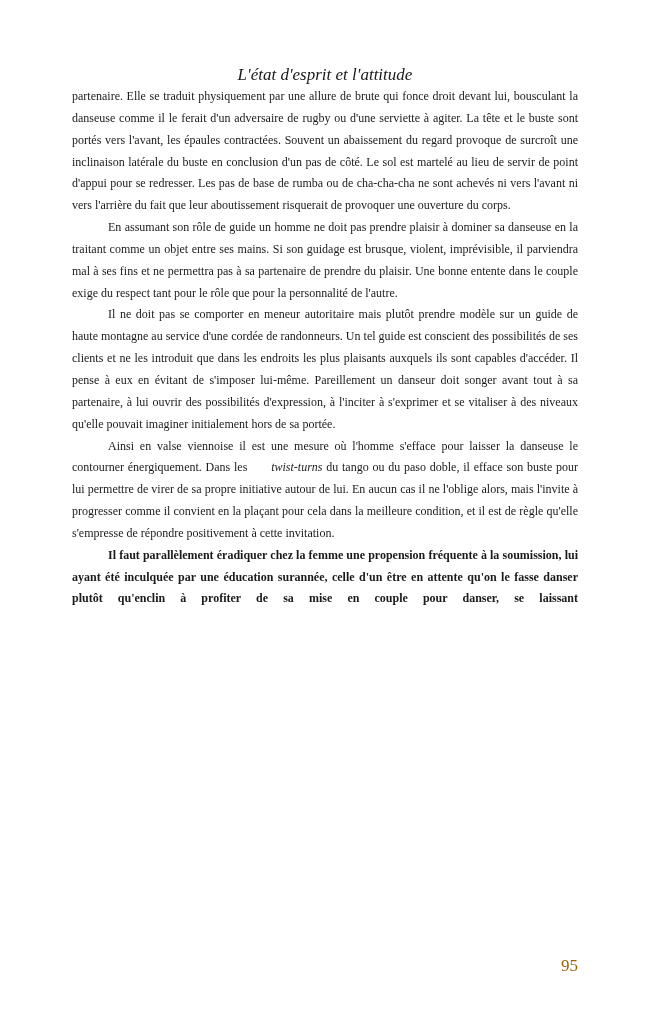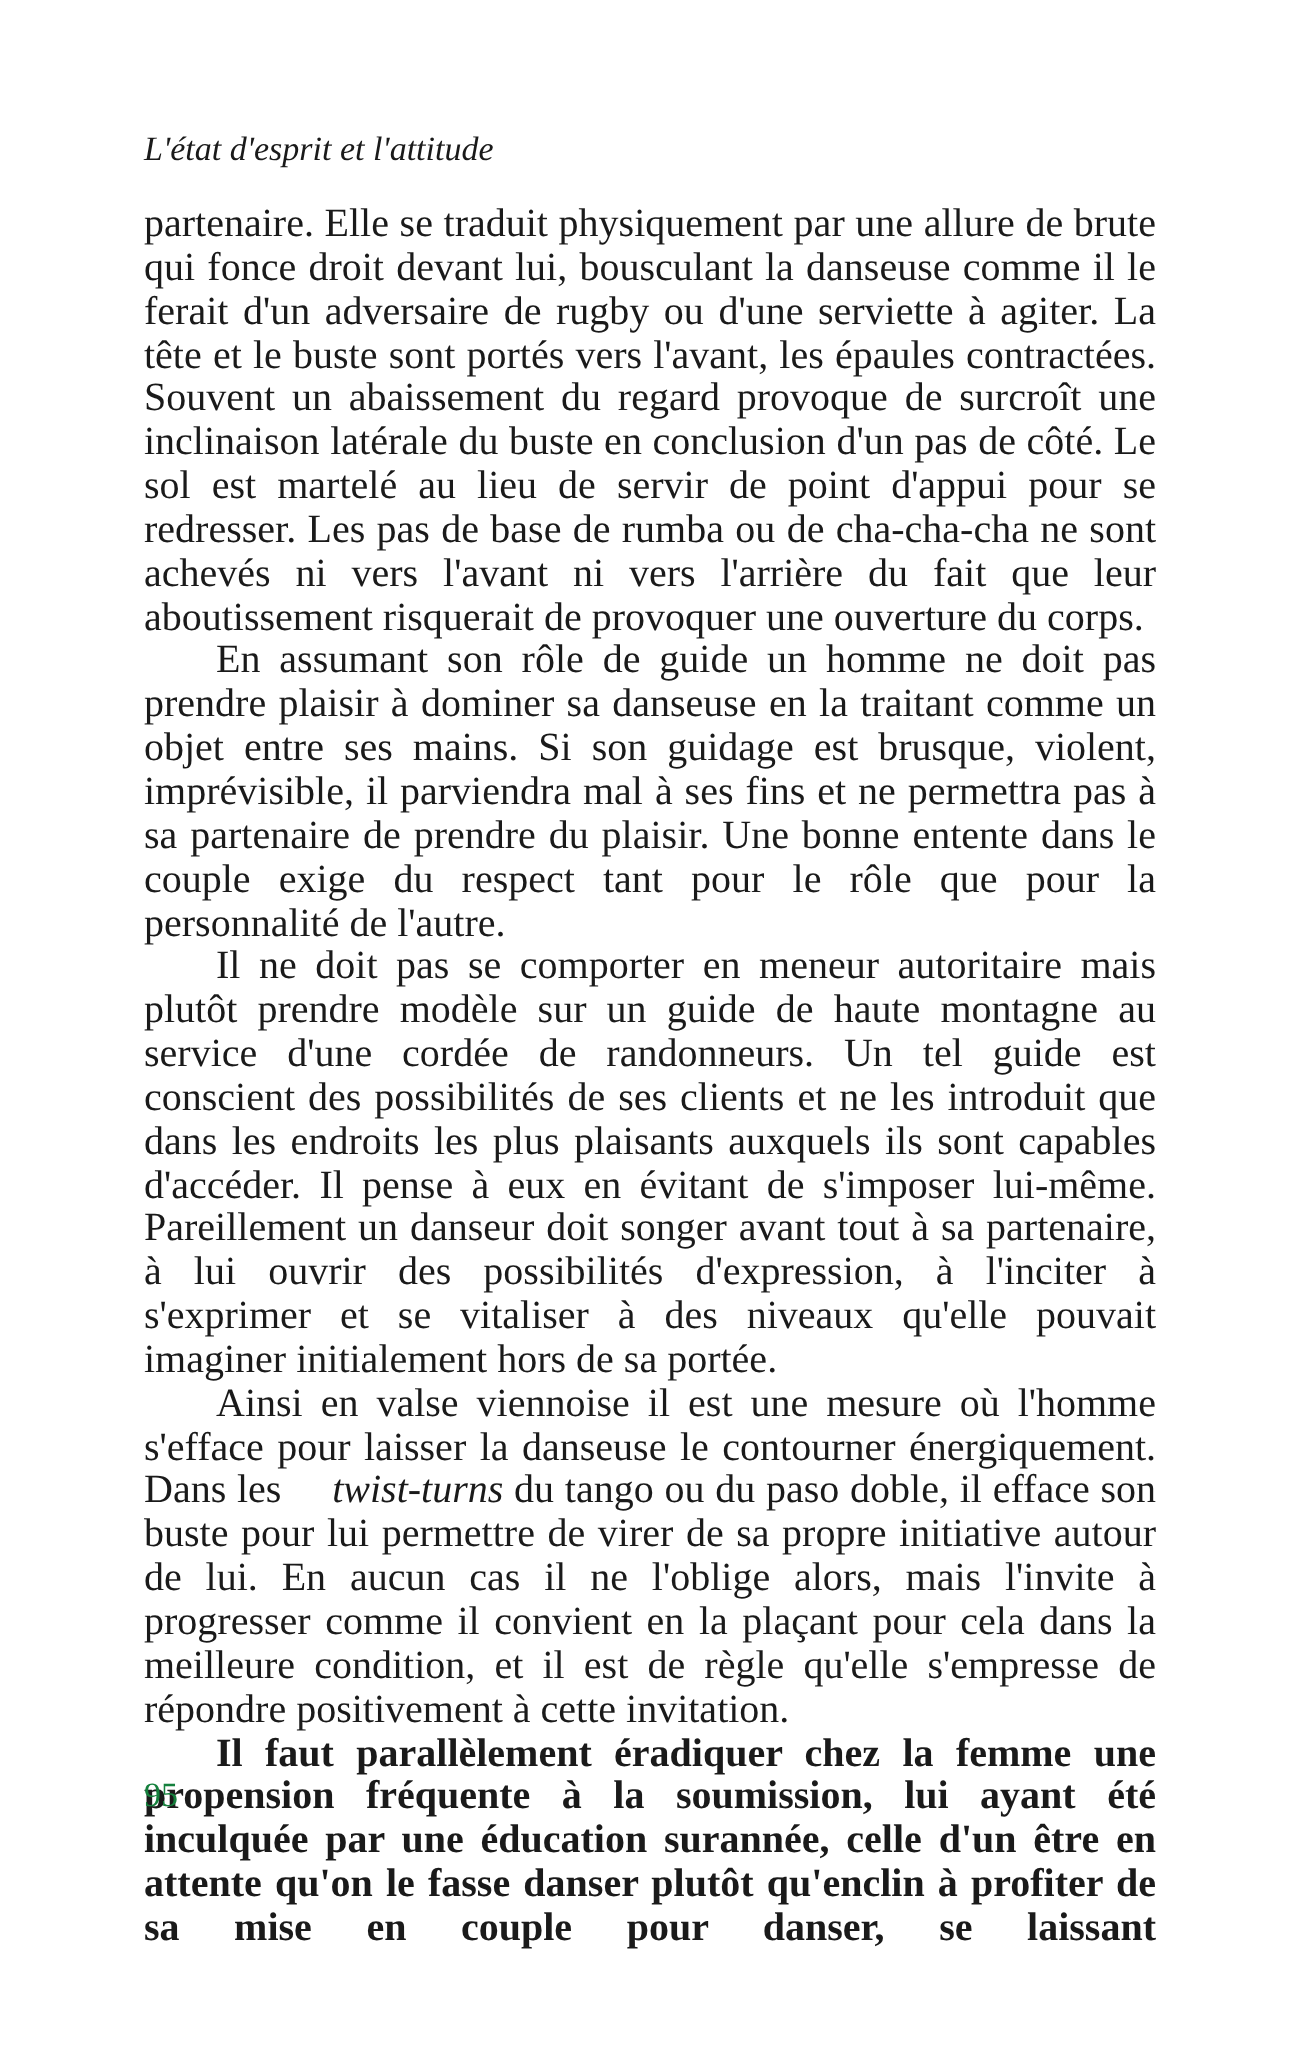--- a/index.html
+++ b/index.html
@@ -3,32 +3,32 @@
   <meta charset="utf-8">
   <style>
     html, body { margin: 0; padding: 0; background: #ffffff; }
     body { width: 650px; height: 1036px; position: relative; overflow: hidden; }
     .page {
       position: absolute; left: 72px; top: 64px; width: 506px;
       font-family: "Liberation Serif", "DejaVu Serif", serif;
       color: #1a1a1a;
     }
     .running-head {
-      text-align: left; font-style: italic; font-size: 17px;
-      line-height: 22px; margin-bottom: 16px;
+      text-align: center; font-style: italic; font-size: 17px;
+      line-height: 22px; 
     }
-    .body-text { font-size: 20px; line-height: 21.85px; }
+    .body-text { font-size: 12px; line-height: 21.85px; }
     .para { margin: 0; text-align: justify; hyphens: manual; }
     .para.indent { text-indent: 36px; }
     .para.last-open { text-align-last: justify; font-weight: bold; }
     .em { font-style: italic; margin-left: 20px; }
     .folio {
-      position: absolute; top: 888px; left: 72px; width: 506px;
-      text-align: left; font-family: "Liberation Serif", "DejaVu Serif", serif;
-      font-size: 17px; color: #15803d;
+      position: absolute; top: 956px; left: 72px; width: 506px;
+      text-align: right; font-family: "Liberation Serif", "DejaVu Serif", serif;
+      font-size: 17px; color: #a16207;
     }
   </style>
 </head>
 <body>
 
 <div class="page">
   <div class="running-head">L'état d'esprit et l'attitude</div>
 
   <div class="body-text">
     <p class="para"><span>partenaire. Elle se traduit physiquement par une allure de brute qui fonce droit devant lui, bousculant la danseuse comme il le ferait d'un adversaire de rugby ou d'une serviette à agiter. La tête et le buste sont portés vers l'avant, les épaules contractées. Souvent un abaissement du regard provoque de surcroît une inclinaison latérale du buste en conclusion d'un pas de côté. Le sol est martelé au lieu de servir de point d'appui pour se redresser. Les pas de base de rumba ou de cha-cha-cha ne sont achevés ni vers l'avant ni vers l'arrière du fait que leur aboutissement risquerait de provoquer une ouverture du corps.</span></p>

